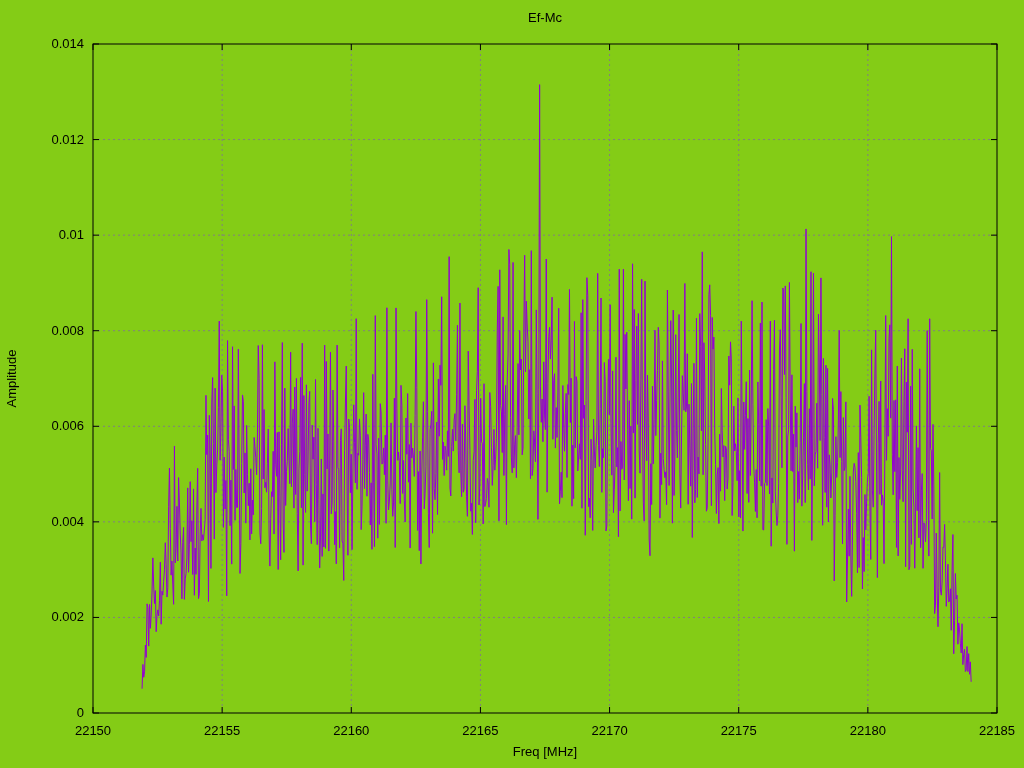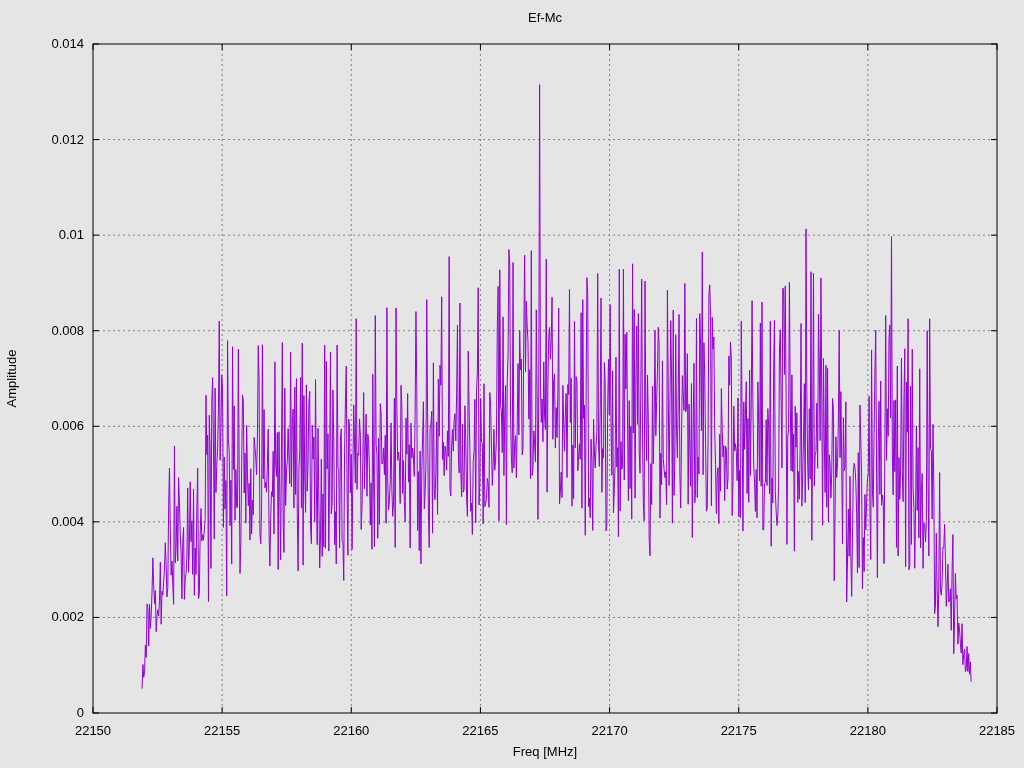--- a/index.html
+++ b/index.html
@@ -1,20 +1,20 @@
 <!DOCTYPE html>
 <html><head>
 <meta charset="utf-8">
 <style>
   html, body { margin: 0; padding: 0; background: #ffffff; }
   .screen {
     position: relative;
     width: 1024px;
     height: 768px;
-    background: #e5e5e5;
+    background: #84cc16;
     font-family: "Liberation Sans", sans-serif;
     overflow: hidden;
   }
   svg text {
     font-family: "Liberation Sans", sans-serif;
     font-size: 13px;
     fill: #000000;
   }
 </style>
 </head>

